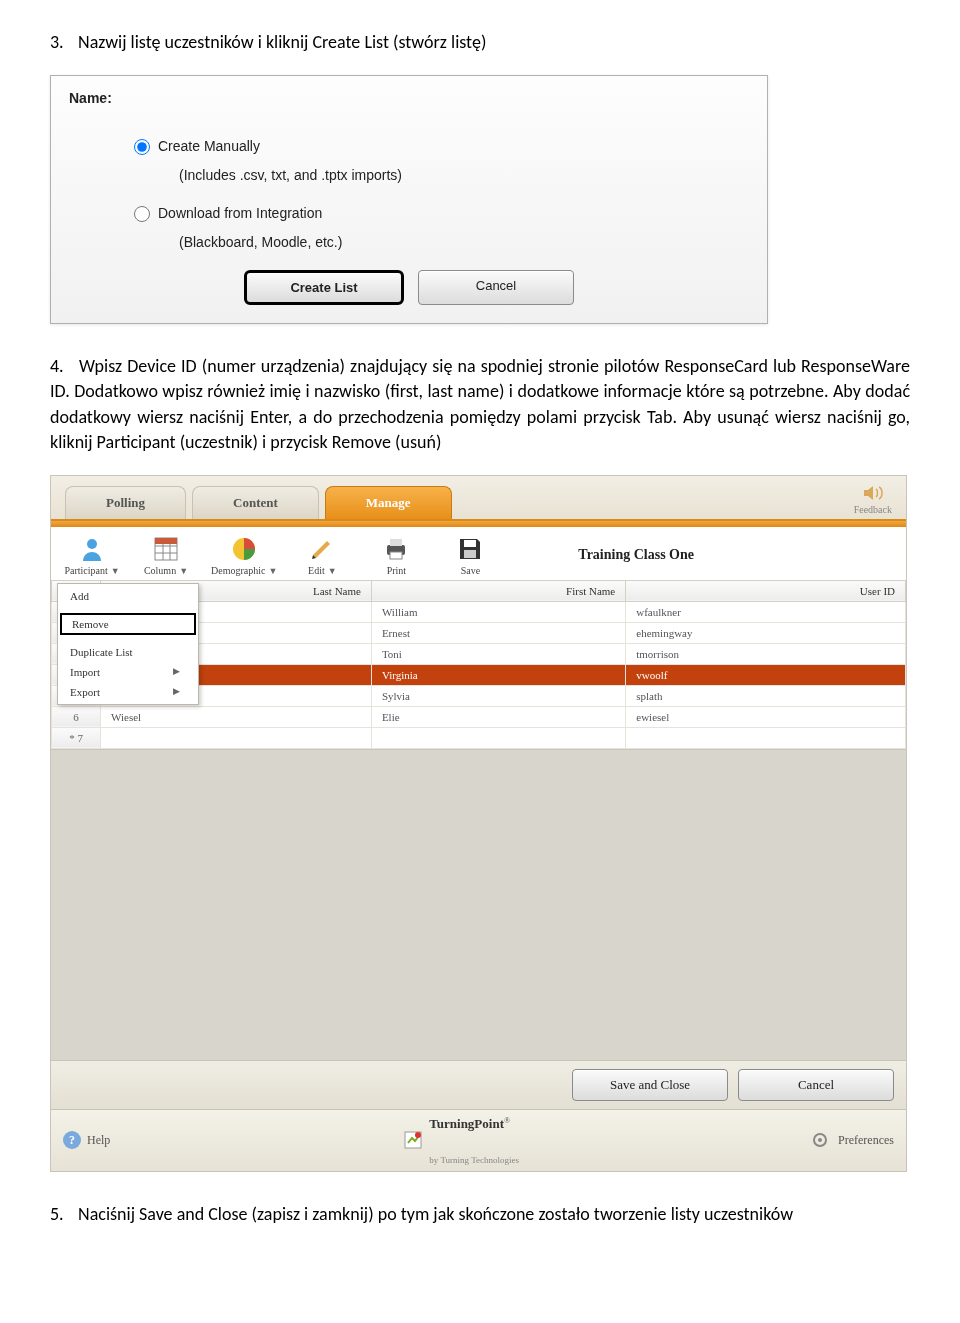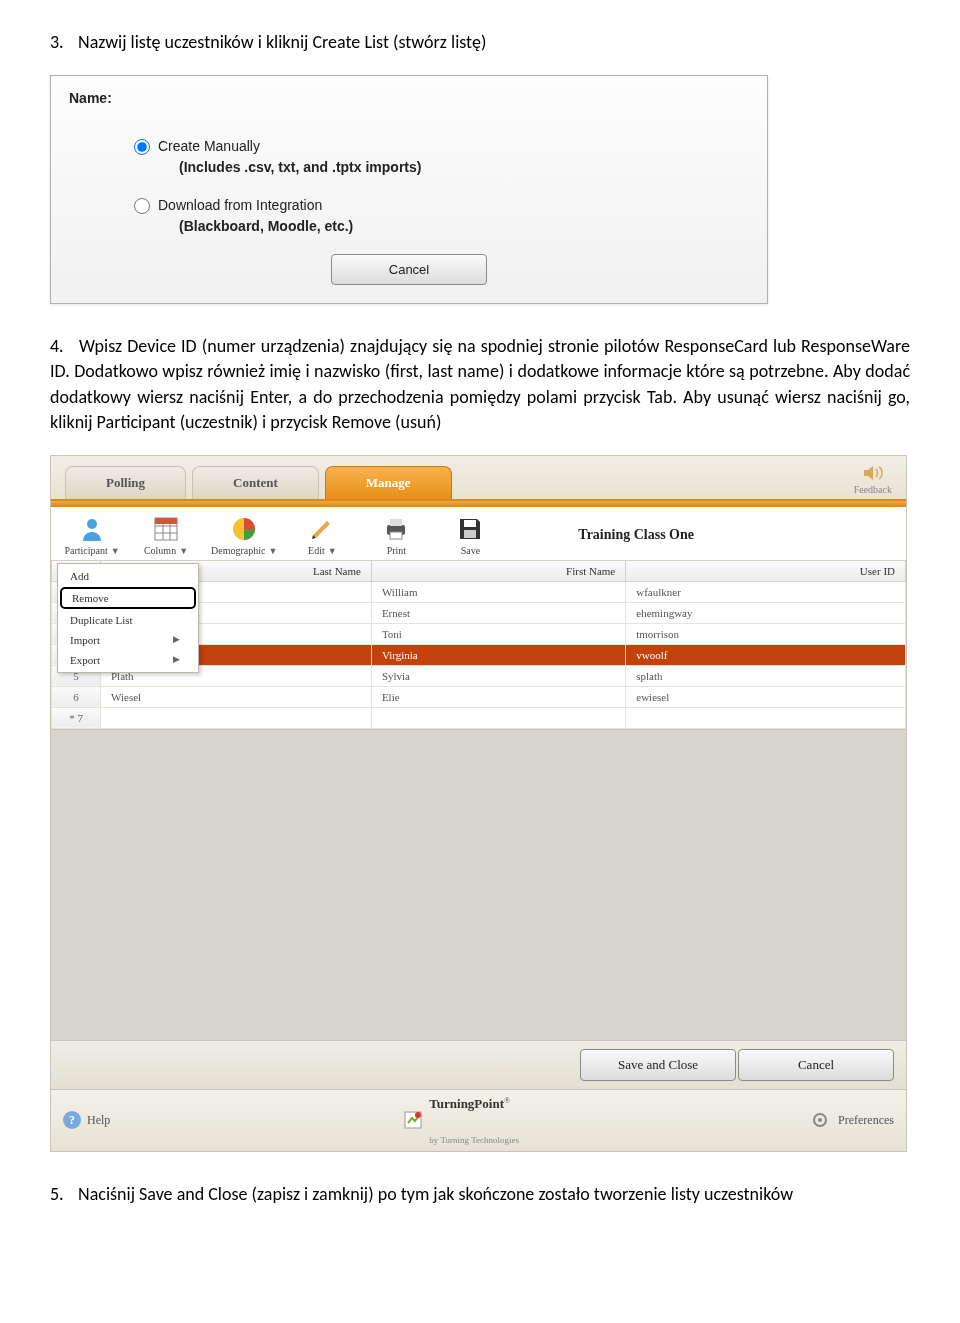--- a/index.html
+++ b/index.html
@@ -56,23 +56,22 @@
     margin: 4px 0 0 60px;
   }
   .opt input[type=radio] {
     width: 16px; height: 16px;
     margin-right: 8px;
   }
   .opt-label {
     font-weight: normal;
   }
   .opt-sub {
-    margin: 4px 0 20px 110px;
+    margin: 12px 0 20px 110px;
     color: #222;
-    font-weight: bold;
   }
   .dlg-buttons {
     display: flex;
     justify-content: center;
     gap: 14px;
     margin-top: 20px;
   }
   .btn {
     min-width: 130px;
     padding: 7px 12px;
@@ -229,32 +228,32 @@
   }
   .ctxmenu .mi {
     padding: 4px 18px 4px 12px;
     color: #333;
     display: flex;
     justify-content: space-between;
     align-items: flex-start;
   }
   .ctxmenu .mi.hl {
     border: 2px solid #000;
-    border-radius: 5px;
-    margin: 1px 2px;
+    border-radius: 0;
+    margin: 7px 2px;
     padding: 3px 16px 3px 10px;
   }
   .ctxmenu .mi .arrow { font-size: 9px; color: #666; }
 
   .footer-buttons {
     background: linear-gradient(#f0ede4, #e3dfD2);
     padding: 8px 12px;
     display: flex;
     justify-content: flex-end;
-    gap: 2px;
+    gap: 10px;
     border-top: 1px solid #c9c4b8;
   }
   .statusbar {
     background: linear-gradient(#f4f1e8, #e6e2d5);
     border-top: 1px solid #c9c4b8;
     padding: 6px 12px;
     display: flex;
     align-items: center;
     justify-content: space-between;
   }
@@ -307,20 +306,21 @@
   </div>
   <div class="opt-sub">(Includes .csv, txt, and .tptx imports)</div>
 
   <div class="opt">
     <input type="radio" style="">
     <span class="opt-label">Download from Integration</span>
   </div>
   <div class="opt-sub">(Blackboard, Moodle, etc.)</div>
 
   <div class="dlg-buttons">
+    <div class="btn hl">Create List</div>
     <div class="btn">Cancel</div>
   </div>
 </div>
 
 <div class="instr">
   <span class="num">4.</span>
   <span>Wpisz Device ID (numer urządzenia) znajdujący się na spodniej stronie pilotów ResponseCard lub ResponseWare ID. Dodatkowo wpisz również imię i nazwisko (first, last name) i dodatkowe informacje które są potrzebne. Aby dodać dodatkowy wiersz naciśnij Enter, a do przechodzenia pomiędzy polami przycisk Tab. Aby usunąć wiersz naciśnij go, kliknij Participant (uczestnik) i przycisk Remove (usuń)</span>
 </div>
 
 <div class="mgr">

